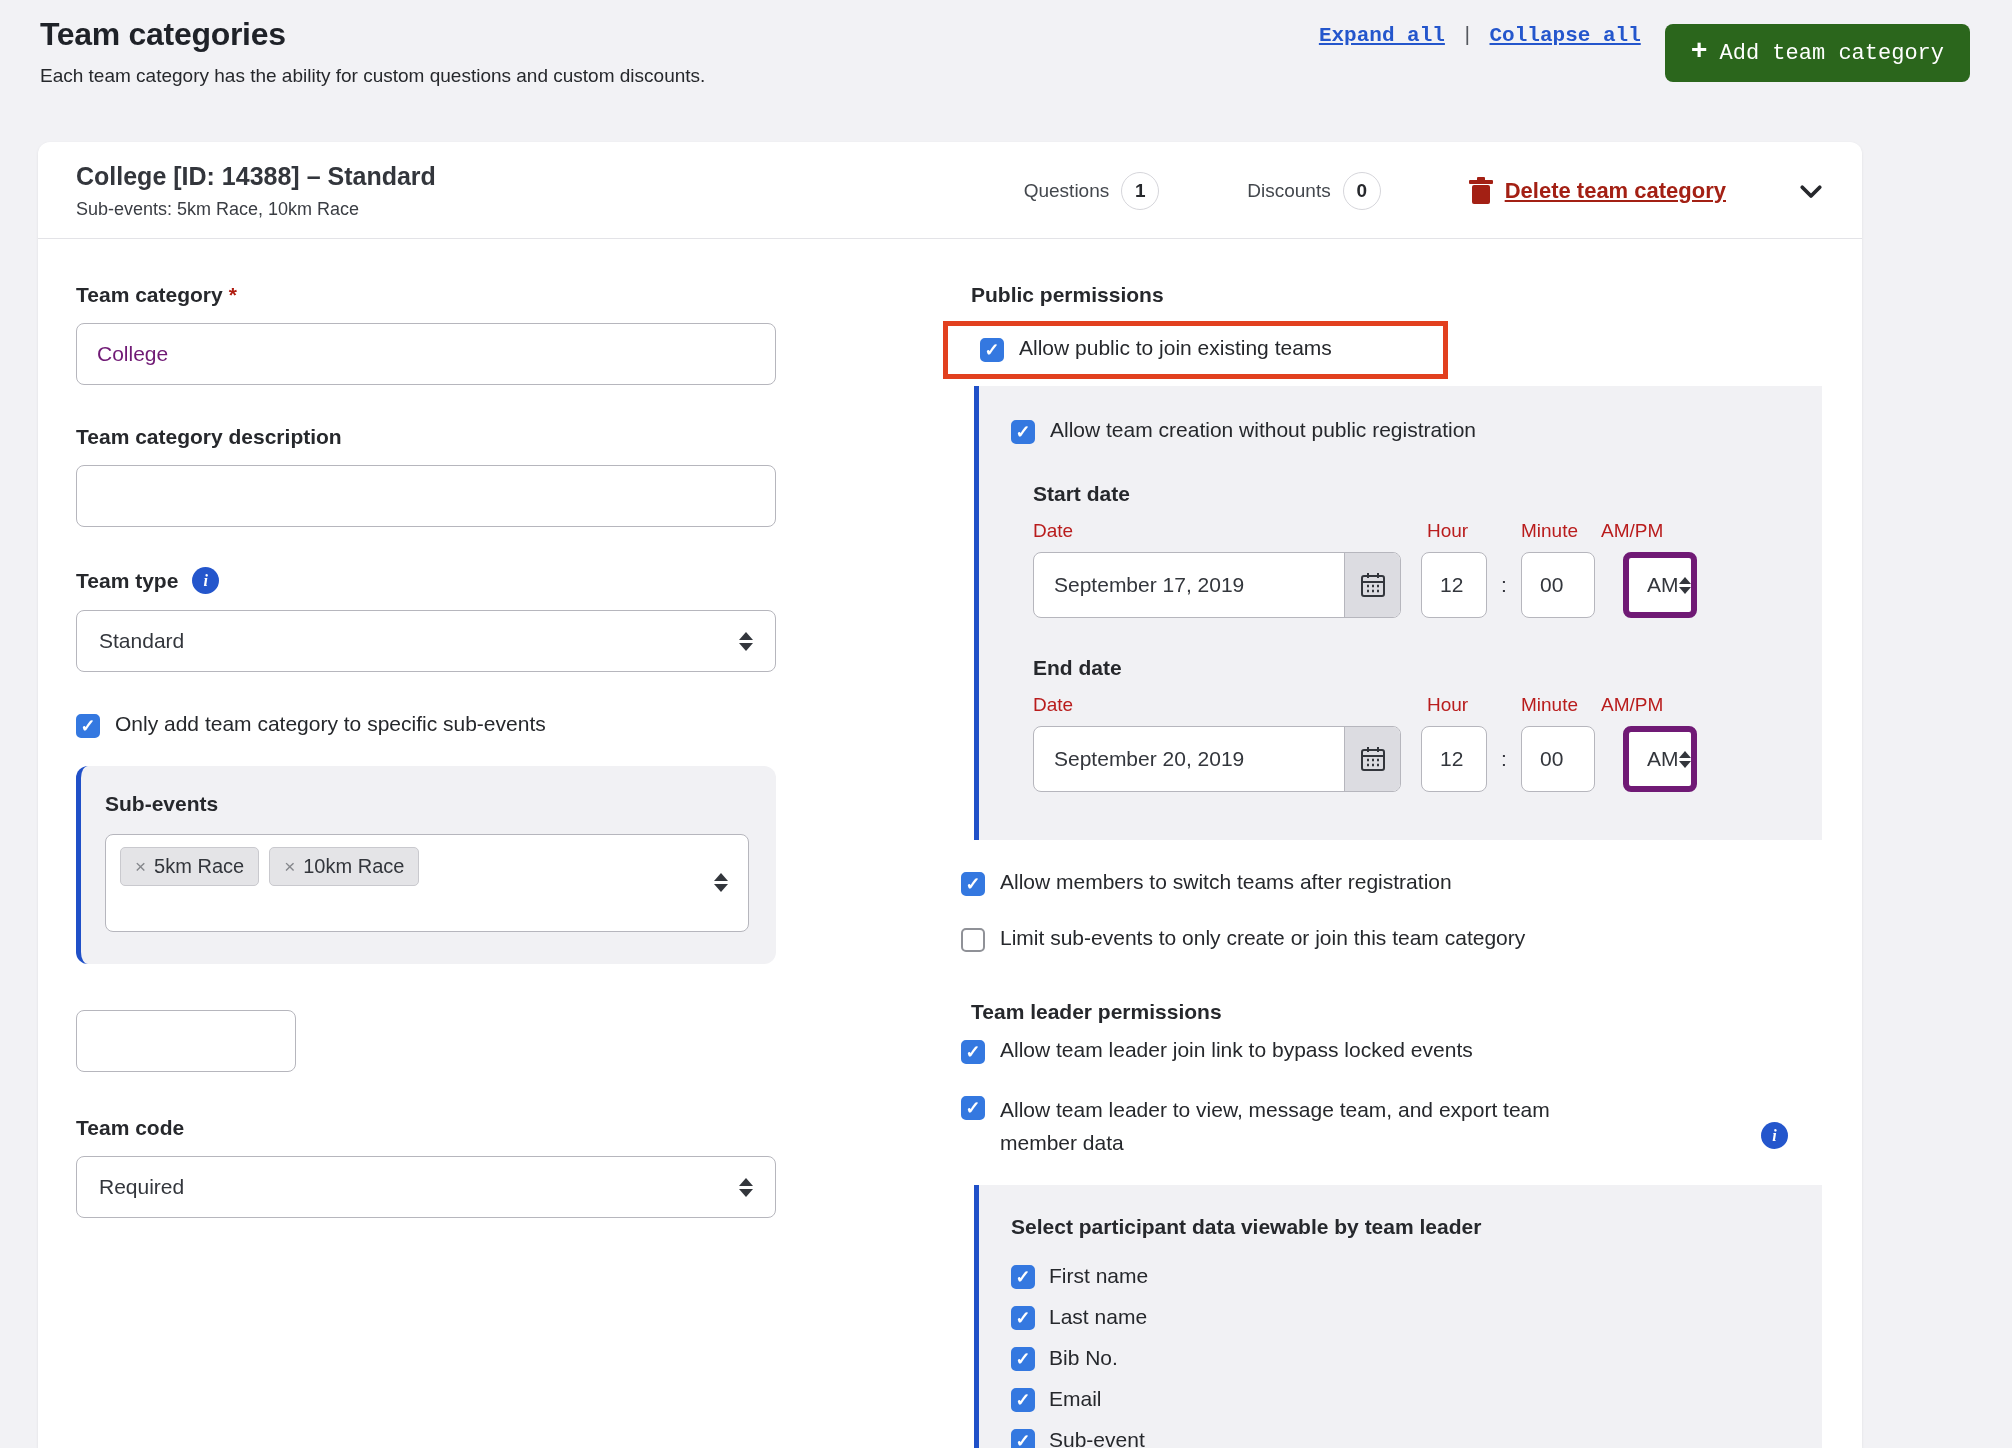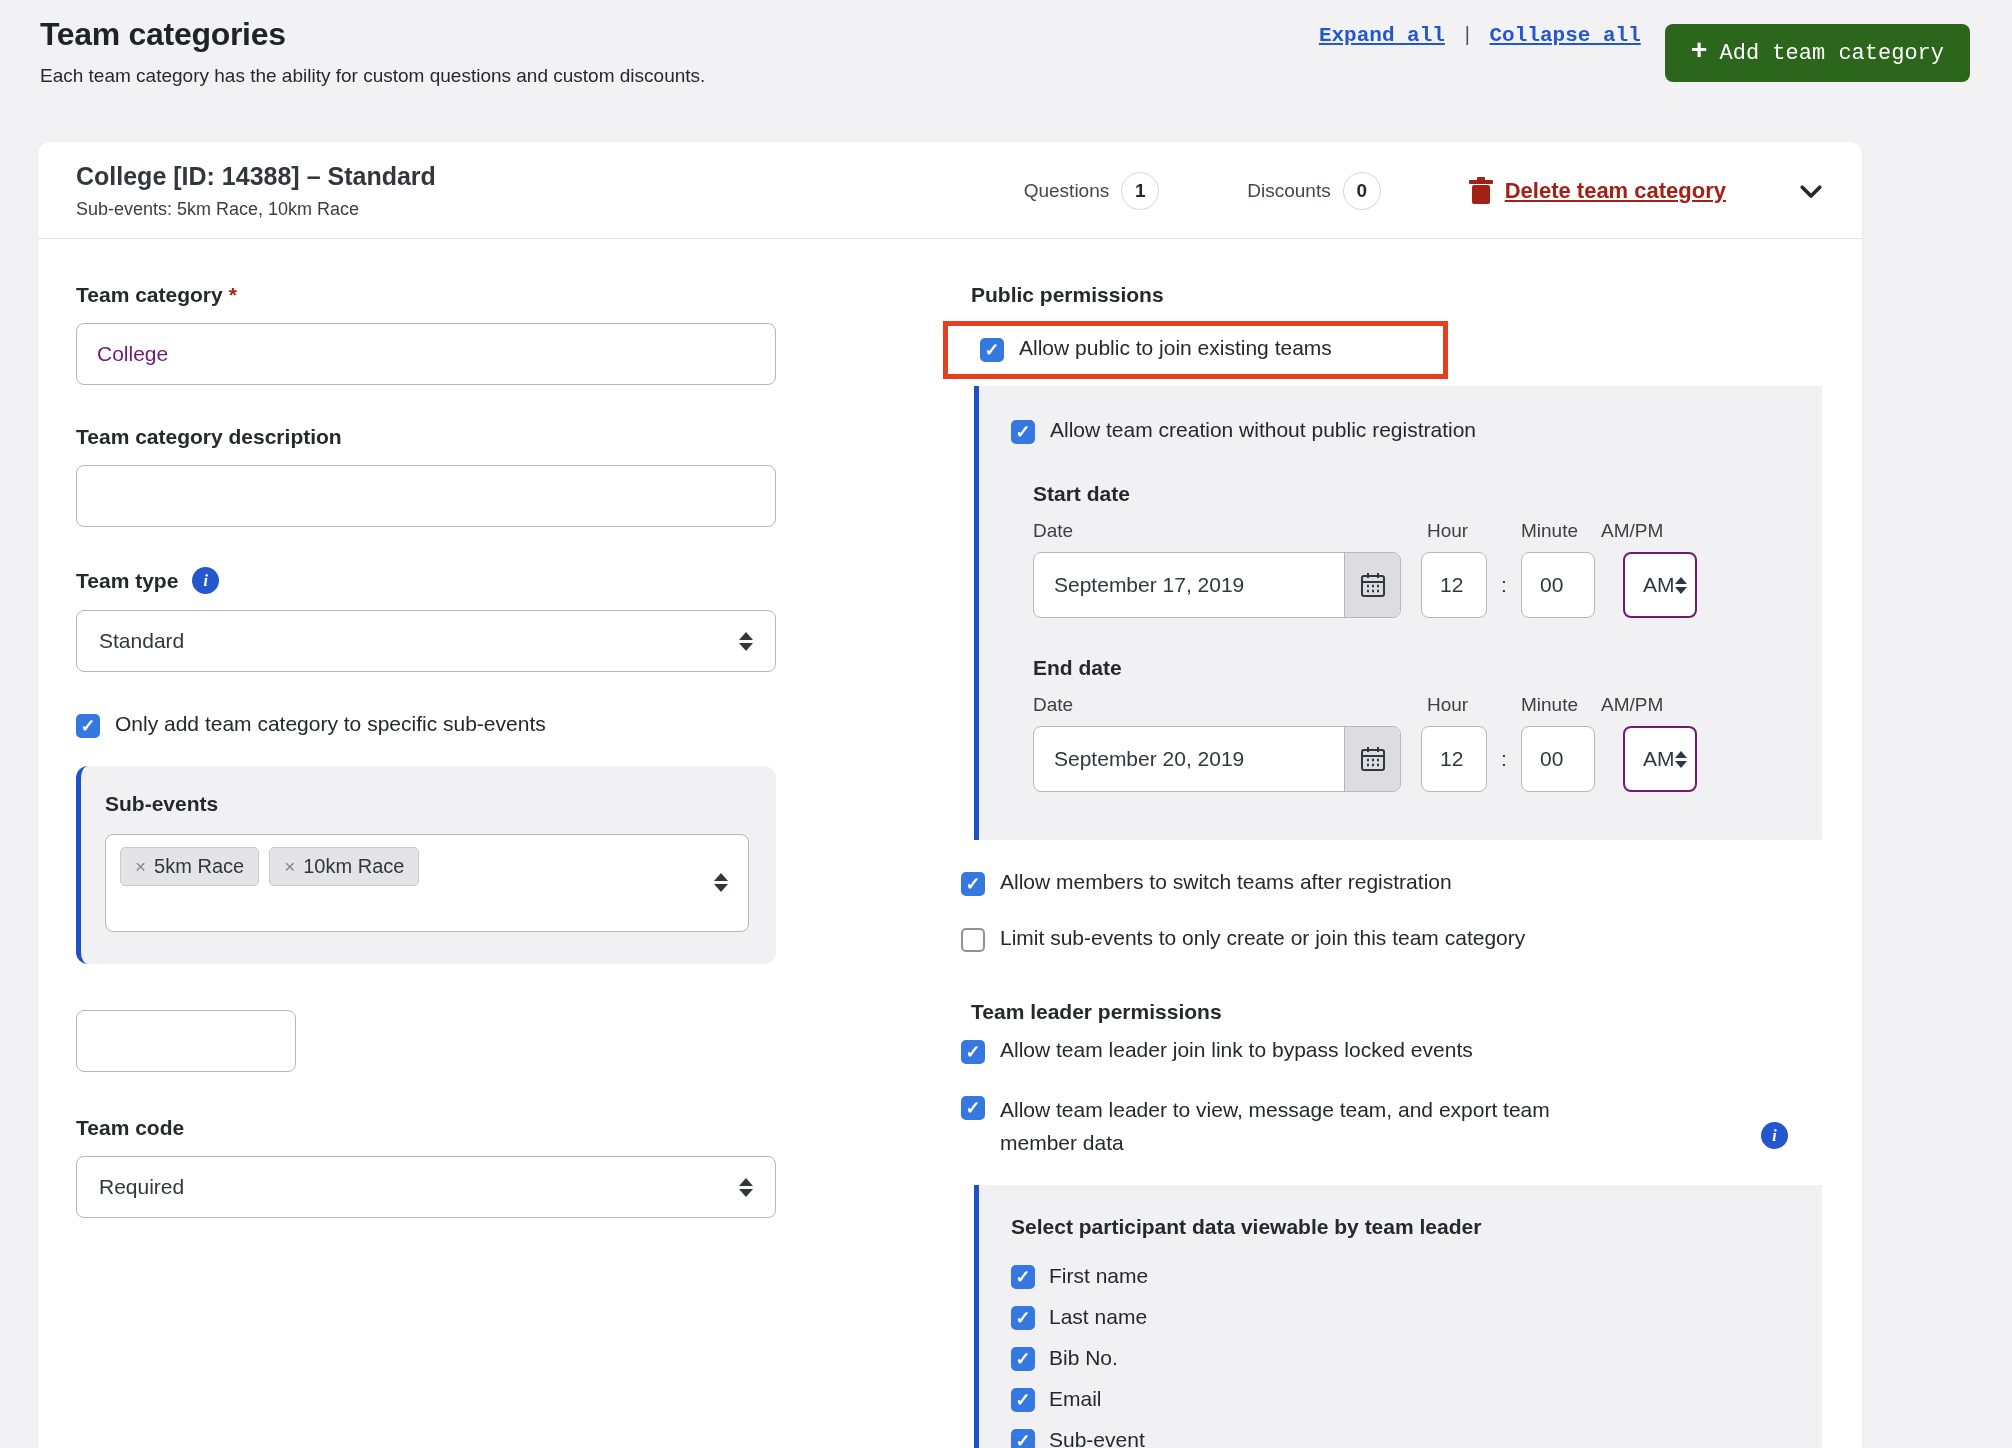--- a/index.html
+++ b/index.html
@@ -122,21 +122,21 @@
   
   .perm-heading { font-size: 21px; font-weight: bold; margin-left: 28px; margin-bottom: 14px; color: #26282c; }
   .hl-box {
     border: 5px solid #e2401f; width: 505px; padding: 10px 10px 12px 32px; margin-bottom: 7px;
   }
   .date-panel { margin-left: 31px; width: 848px; padding: 32px 0 48px 32px; }
   .date-block { margin-left: 22px; margin-top: 38px; position: relative; }
   .db-heading { font-size: 21px; font-weight: bold; margin-bottom: 14px; color: #26282c; }
   .dt-grid { display: grid; grid-template-columns: 368px 80px 22px 74px 96px; column-gap: 6px; align-items: center; }
   .dt-labels { margin-bottom: 10px; }
-  .dt-labels span { font-size: 19px; color: #404040; }
+  .dt-labels span { font-size: 19px; color: #b91c1c; }
   .dt-labels .lab-hour { margin-left: 20px; }
   .range-to { position: absolute; left: 38px; top: 86px; font-size: 19px; color: #2a2d33; z-index: 0; }
   .date-input-group {
     display: flex; height: 66px; border: 1px solid #b6b6bd; border-radius: 8px;
     overflow: hidden; background: #fff; position: relative; z-index: 1;
   }
   .date-input-group .dval {
     flex: 1; display: flex; align-items: center; padding-left: 20px;
     font-size: 21px; color: #33363c;
   }
@@ -144,21 +144,21 @@
     width: 56px; background: #dcdce1; border-left: 1px solid #b6b6bd;
     display: flex; align-items: center; justify-content: center; cursor: pointer;
   }
   .time-box {
     height: 66px; border: 1px solid #b6b6bd; border-radius: 8px; background: #fff;
     display: flex; align-items: center; padding-left: 18px; font-size: 21px;
     color: #33363c; position: relative; z-index: 1; margin-left: 14px;
   }
   .colon { text-align: center; font-size: 21px; color: #33363c; }
   .ampm-box {
-    height: 66px; border: 2px solid #701a75; border-radius: 8px; background: #fff;
+    height: 66px; border: 6px solid #701a75; border-radius: 8px; background: #fff;
     display: flex; align-items: center; justify-content: space-between;
     padding: 0 14px 0 18px; font-size: 21px; color: #33363c; cursor: pointer;
     position: relative; z-index: 1;
   }
   .ampm-box .updown i { border-left-width: 6px; border-right-width: 6px; }
   .ampm-box .updown .up { border-bottom-width: 7px; }
   .ampm-box .updown .dn { border-top-width: 7px; }
   .perm-row { margin: 0 0 30px 18px; }
   .leader-heading { margin-top: 48px; }
   .view-export-row { display: flex; align-items: flex-start; margin-left: 18px; }

